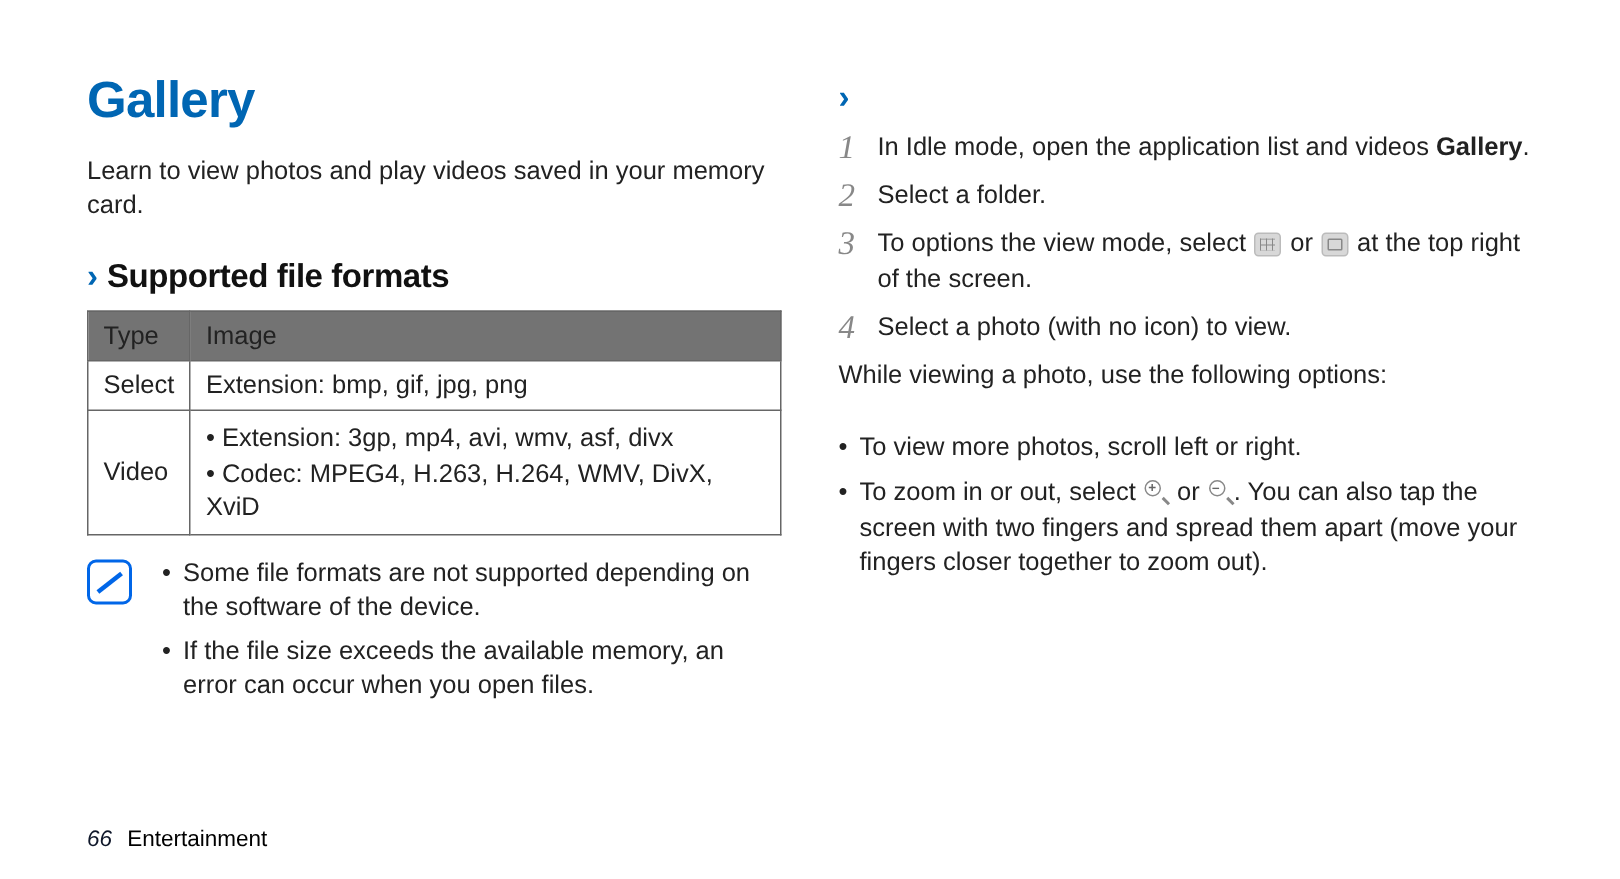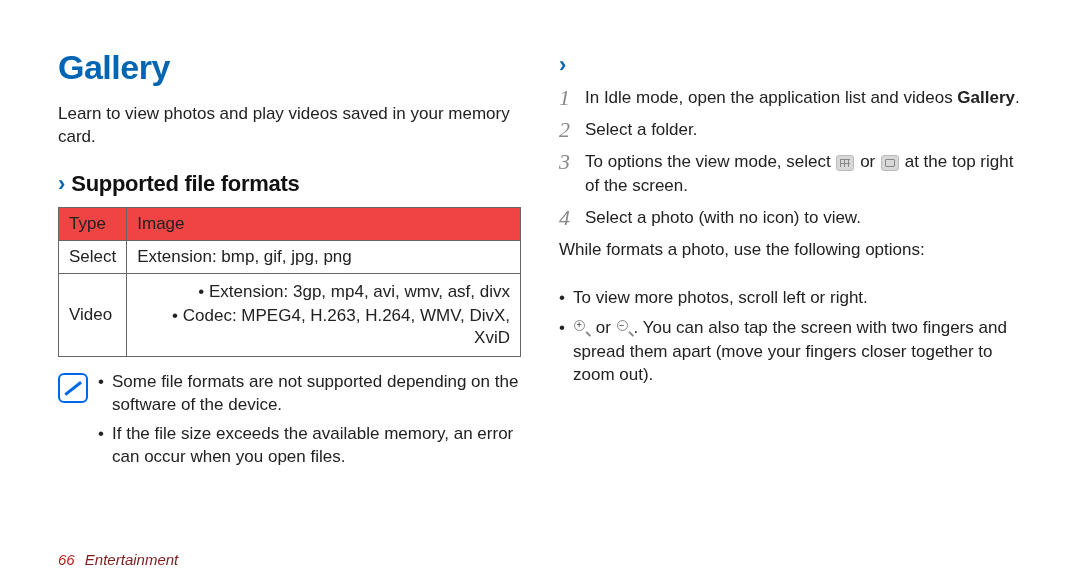--- a/index.html
+++ b/index.html
@@ -58,37 +58,36 @@
       margin-bottom: 14px;
     }
     table.fmt th, table.fmt td {
       border: 1px solid #666;
       padding: 6px 10px;
       text-align: left;
       font-weight: 400;
       vertical-align: middle;
     }
     table.fmt th {
-      background: #ef4444;
+      background: #737373;
     }
     table.fmt td.fcell ul {
       list-style: none;
       padding: 0;
-      text-align: right;
     }
     table.fmt td.fcell li::before {
       content: "• ";
     }
     table.fmt td.fcell li {
       padding: 1px 0;
       line-height: 1.3;
     }
     .note-row {
       display: flex;
-      gap: 10px;
+      gap: 20px;
       font-size: 17px;
     }
     .note-icon {
       flex: 0 0 auto;
       width: 30px;
       height: 30px;
       border: 2.5px solid #0066e8;
       border-radius: 6px;
       position: relative;
       margin-top: 2px;
@@ -218,28 +217,27 @@
       font-weight: 700;
     }
     .footer {
       position: absolute;
       left: 58px;
       bottom: 18px;
       font-size: 15px;
       color: #444;
     }
     .footer .pg {
-      color: #b91c1c;
+      color: #0f172a;
       font-style: italic;
       font-weight: 400;
       margin-right: 6px;
     }
     .footer .sec {
-      font-style: italic;
-      color: #7f1d1d;
+      color: #000000;
     }
   </style>
 </head>
 <body>
 
 <div class="cols">
 
   <div class="col">
     <h1 class="gallery-title">Gallery</h1>
     <p class="intro">Learn to view photos and play videos saved in your memory card.</p>
@@ -306,26 +304,26 @@
       </div>
     </div>
 
     <div class="step">
       <div class="num">4</div>
       <div class="body">
         <span>Select a photo (with no icon) to view.</span>
       </div>
     </div>
 
-    <div class="after-steps">While formats a photo, use the following options:</div>
+    <div class="after-steps">While viewing a photo, use the following options:</div>
 
     <ul class="bul-list">
       <li>To view more photos, scroll left or right.</li>
       <li>
-        <span class="icon-mag">
+        <span>To zoom in or out, select </span><span class="icon-mag">
             <span>+</span>
           </span><span> or </span><span class="icon-mag">
             <span>–</span>
           </span><span>. You can also tap the screen with two fingers and spread them apart (move your fingers closer together to zoom out).</span>
       </li>
     </ul>
   </div>
 </div>
 
 <div class="footer">

